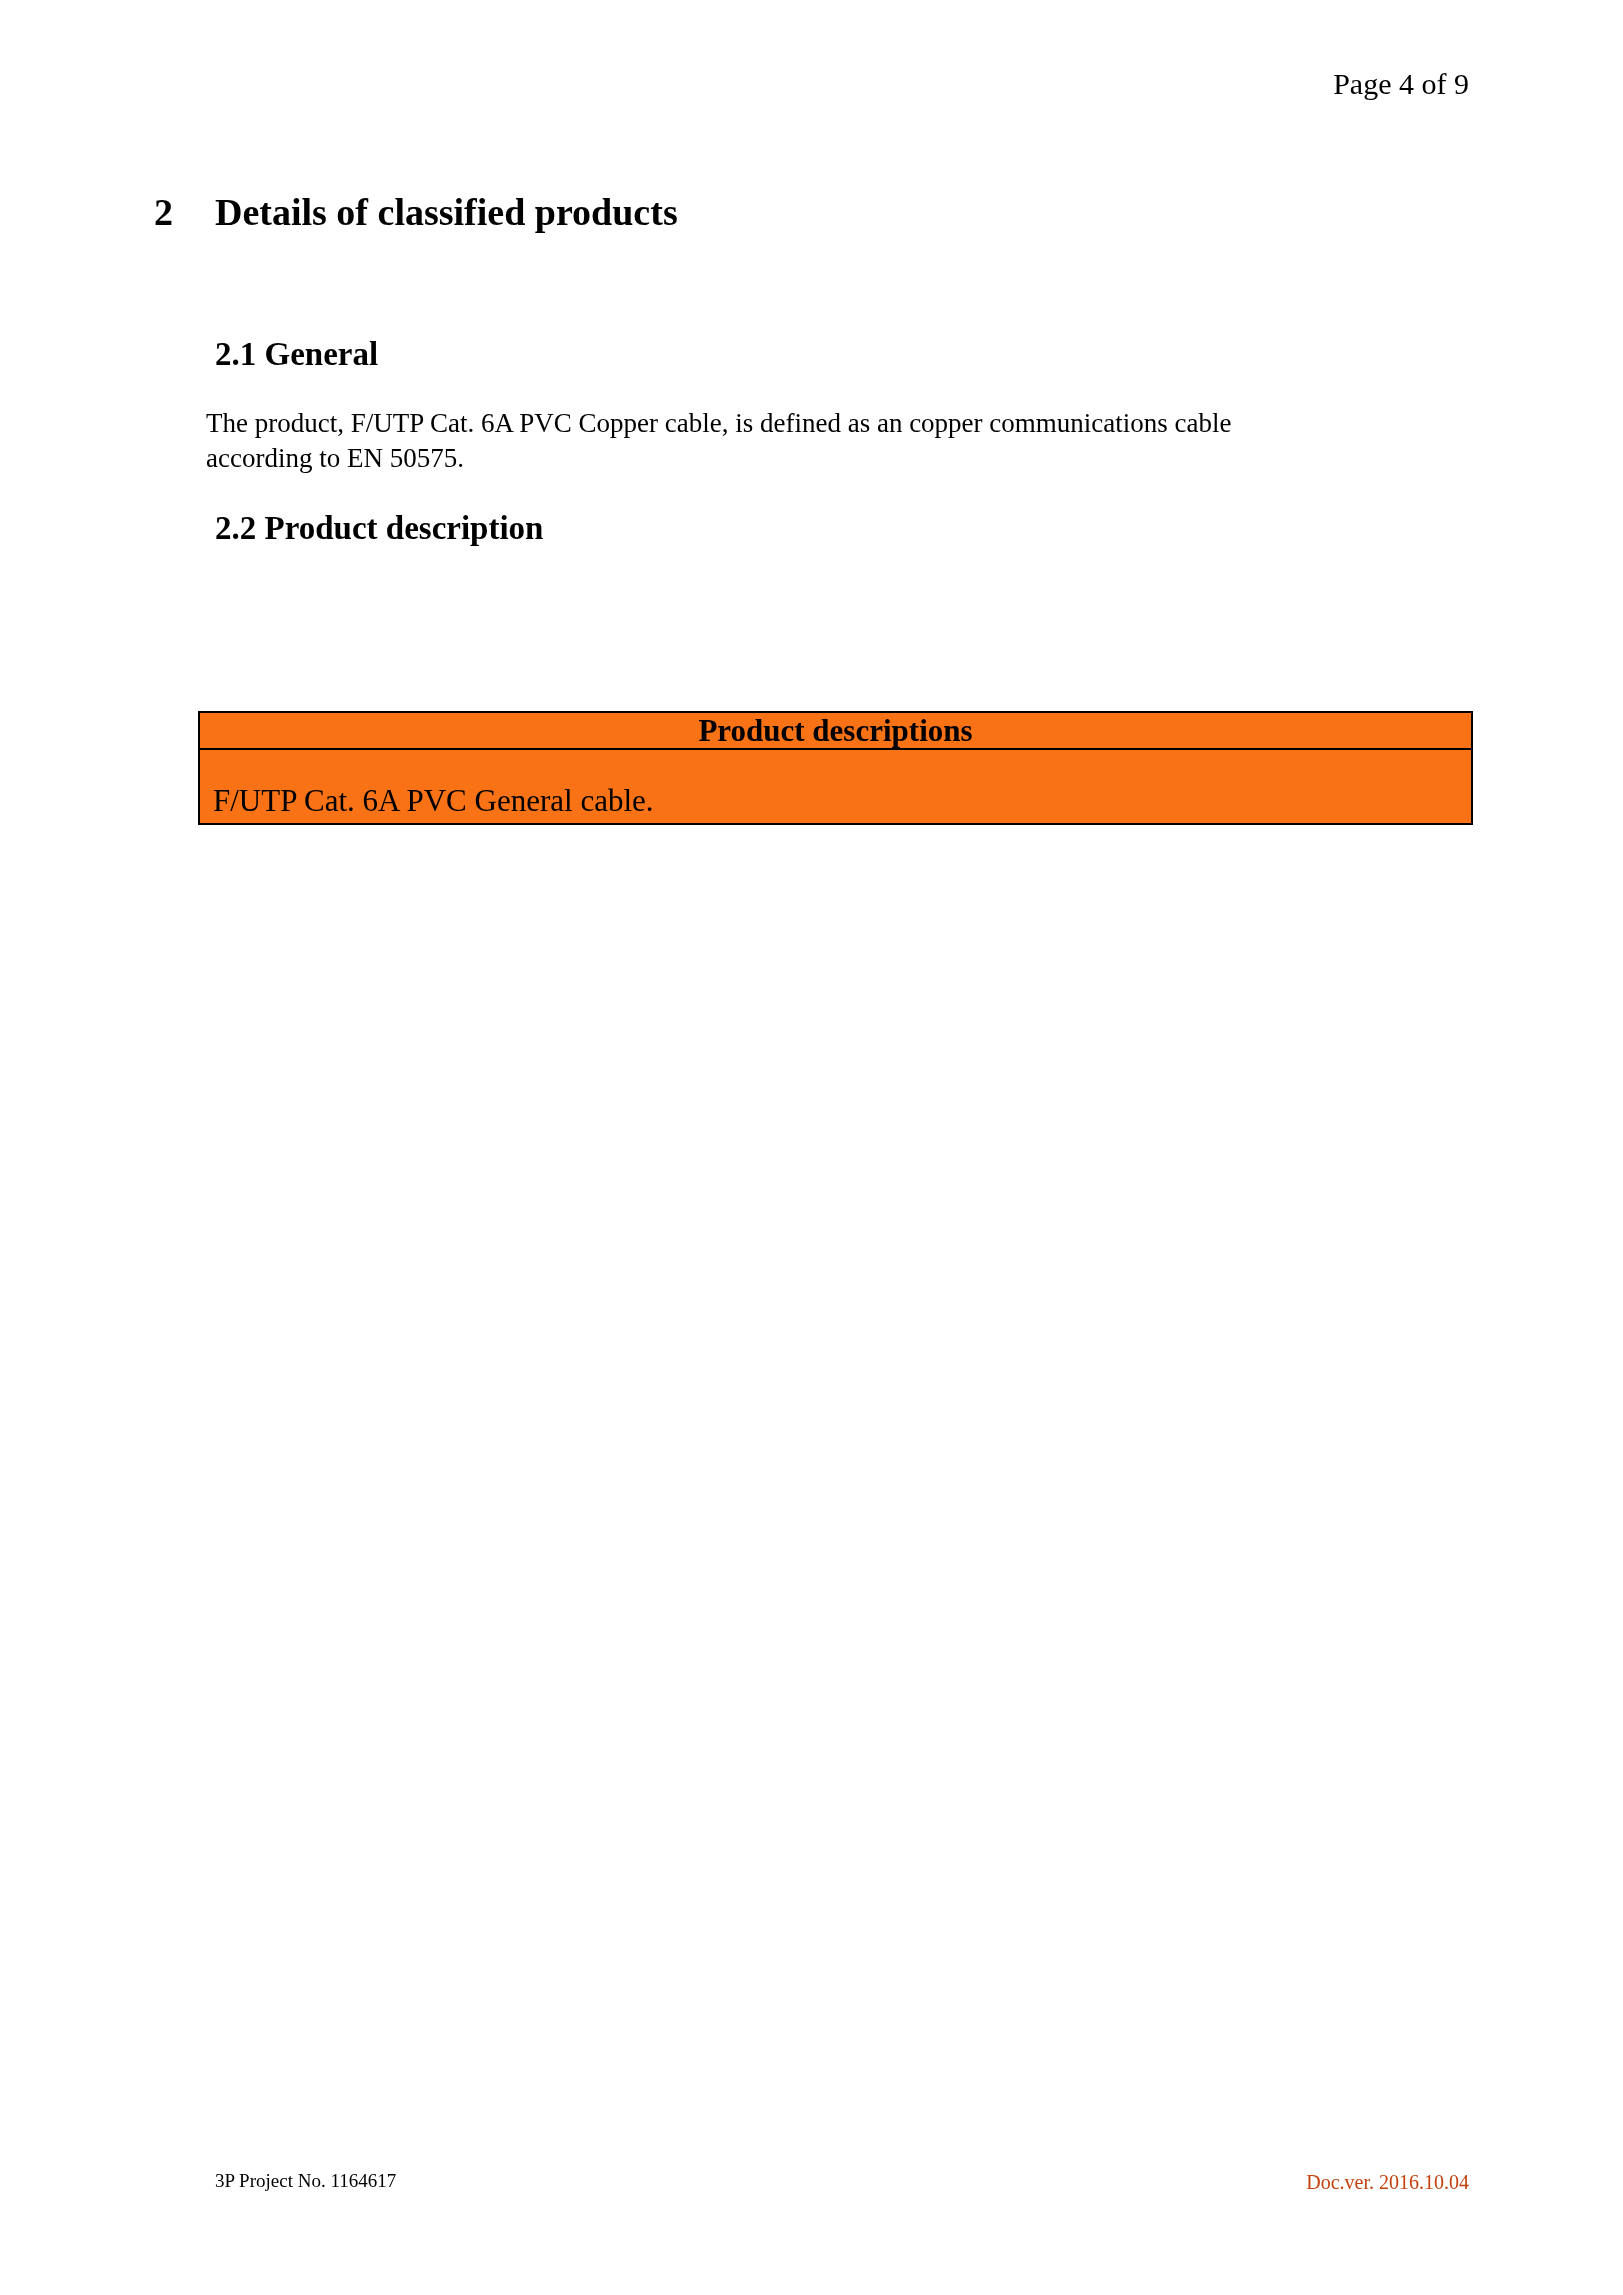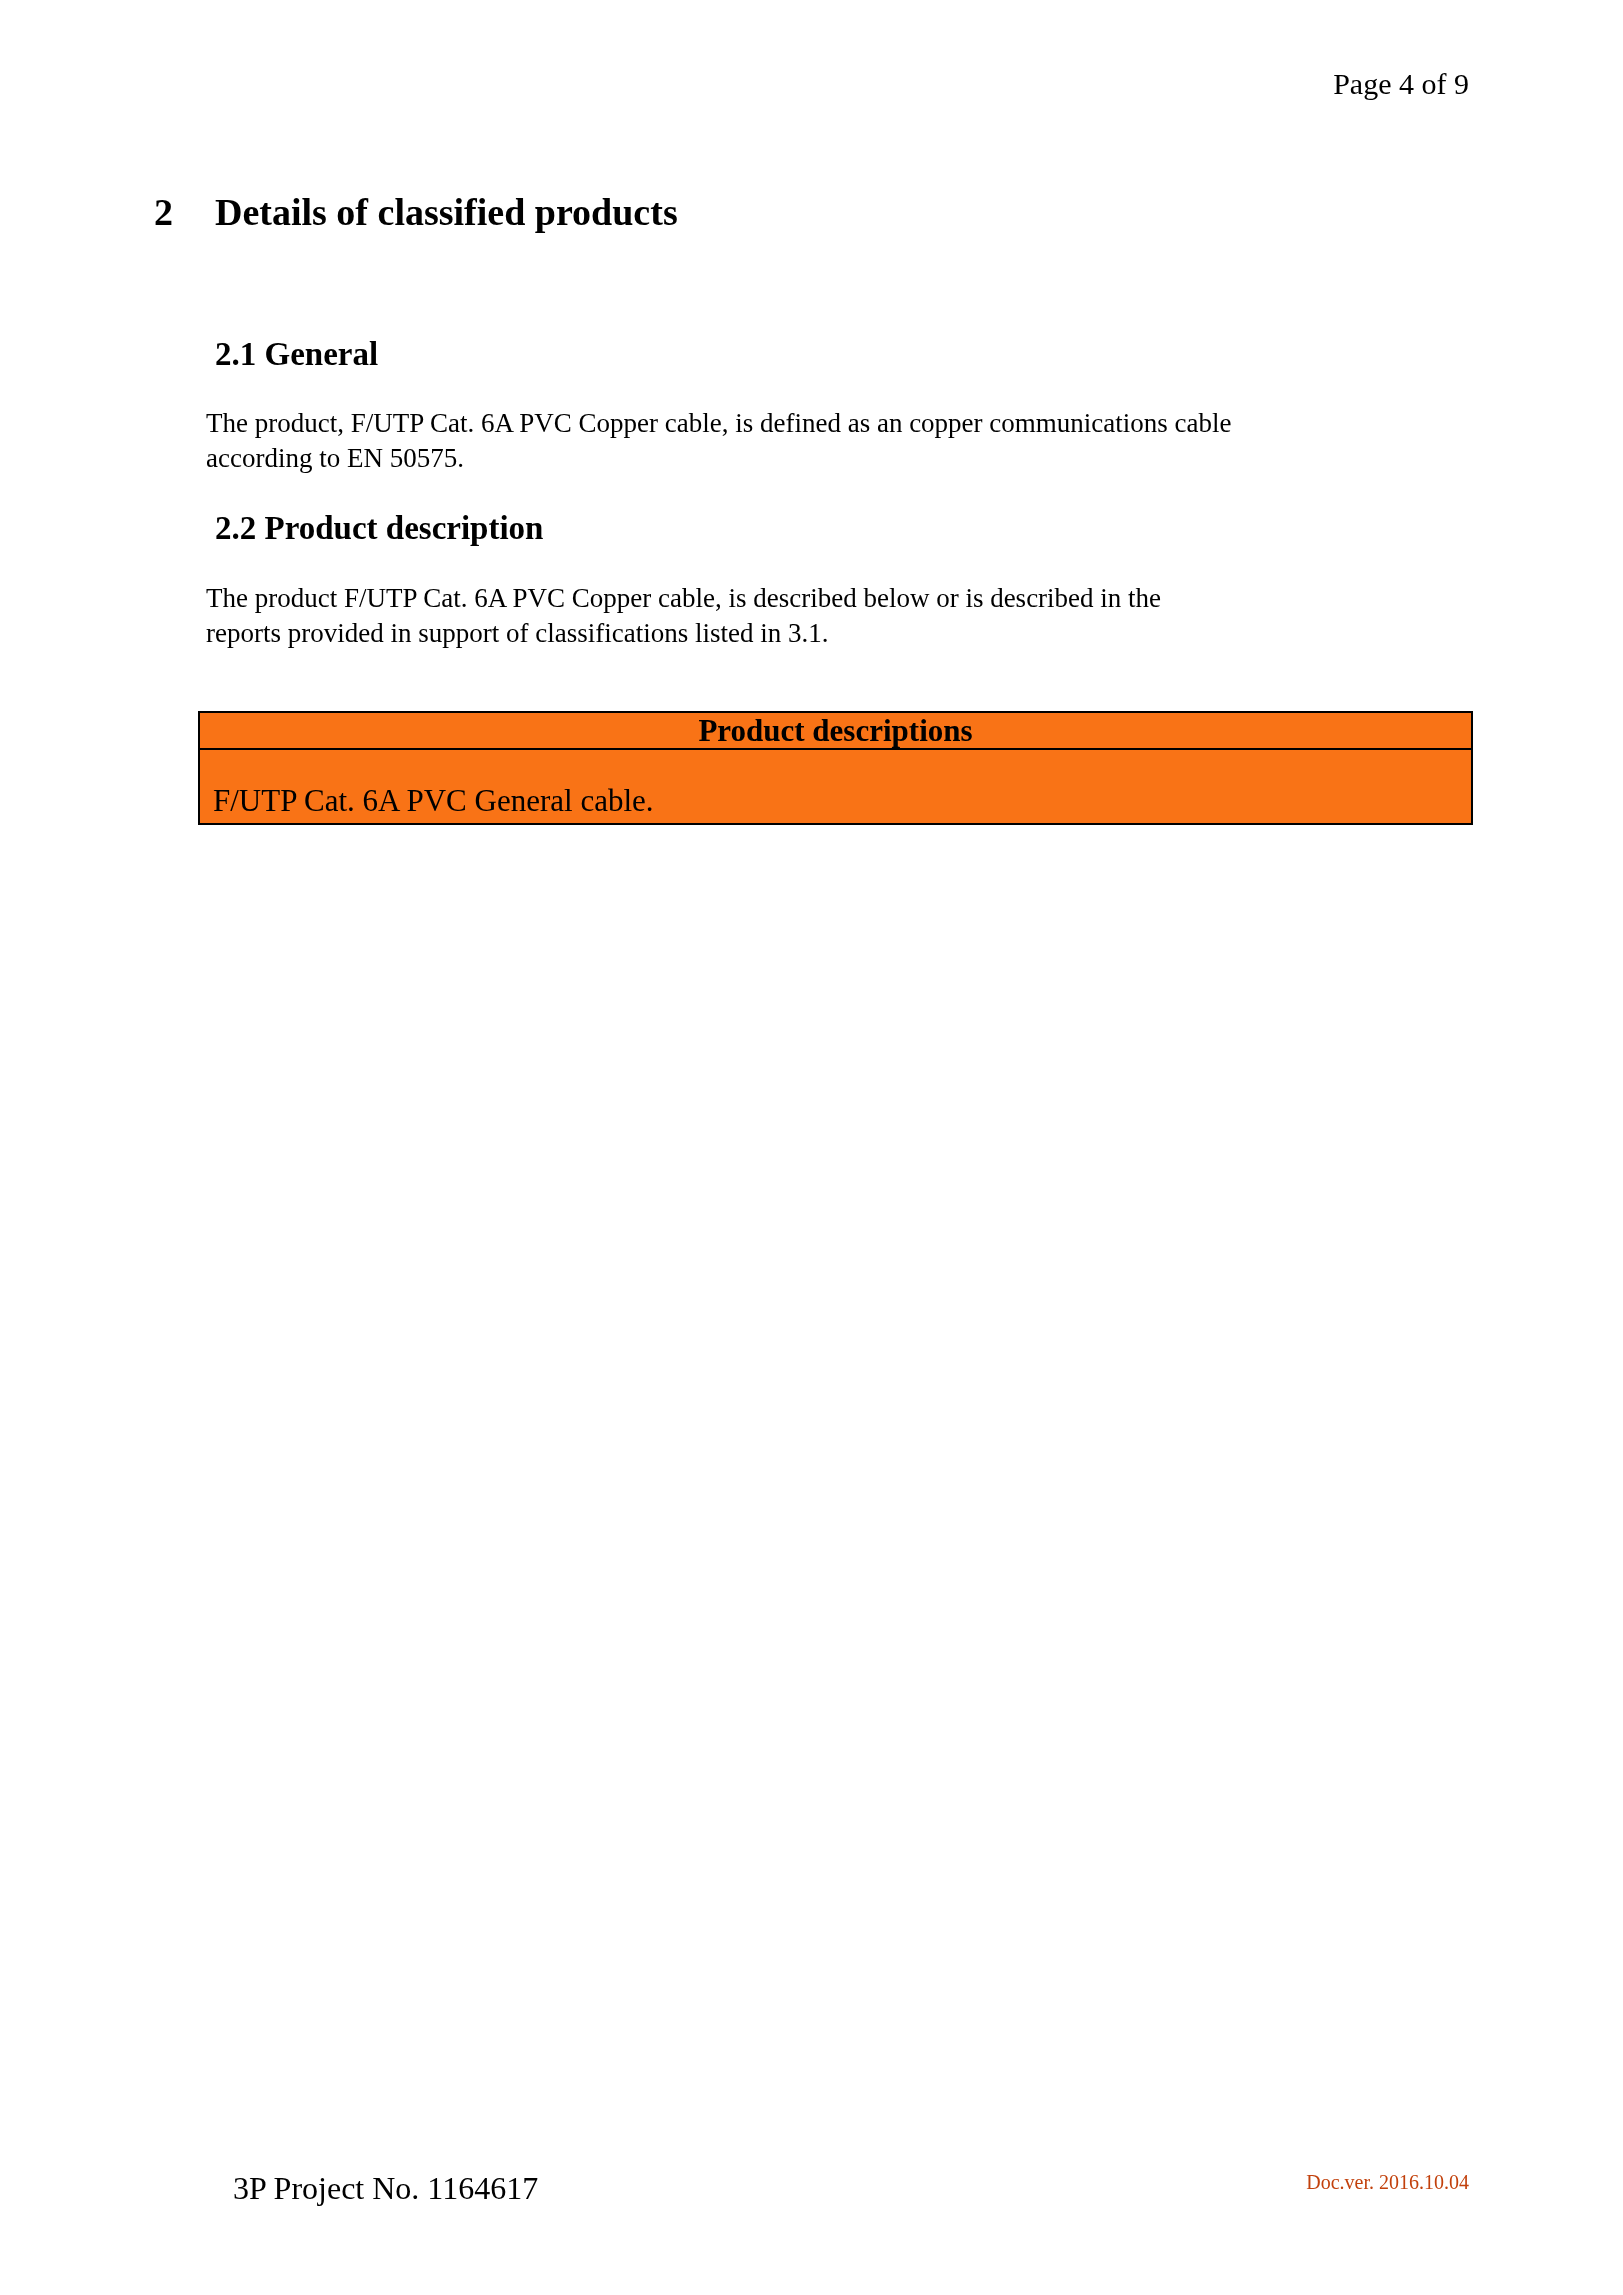--- a/index.html
+++ b/index.html
@@ -83,23 +83,23 @@
     line-height: 1;
   }
   .doc-table .tcell {
     box-sizing: border-box;
     padding: 34px 13px 5.2px 13px;
     font-size: 31px;
     line-height: 34px;
   }
   .footer-left {
     position: absolute;
-    left: 233px;
+    left: 215px;
     top: 2170px;
-    font-size: 32px;
+    font-size: 19px;
     line-height: 1.15;
     white-space: nowrap;
   }
   .footer-right {
     position: absolute;
     right: 154px;
     top: 2171px;
     font-size: 20px;
     line-height: 1.15;
     color: #c2410c;
@@ -120,24 +120,20 @@
 
   <h2 class="sec-heading s1">2.1 General</h2>
 
   <p class="para p1">
     <span class="line">The product, F/UTP Cat. 6A PVC Copper cable, is defined as an copper communications cable</span>
     <span class="line">according to EN 50575.</span>
   </p>
 
   <h2 class="sec-heading s2">2.2 Product description</h2>
 
-  <p class="para p2">
-    <span class="line">The product F/UTP Cat. 6A PVC Copper cable, is described below or is described in the</span>
-    <span class="line">reports provided in support of classifications listed in 3.1.</span>
-  </p>
 
   <div class="doc-table">
     <div class="thead">Product descriptions</div>
     <div class="tcell">F/UTP Cat. 6A PVC General cable.</div>
   </div>
 
   <div class="footer-left">3P Project No. 1164617</div>
 
   <div class="footer-right">Doc.ver. 2016.10.04</div>
 

